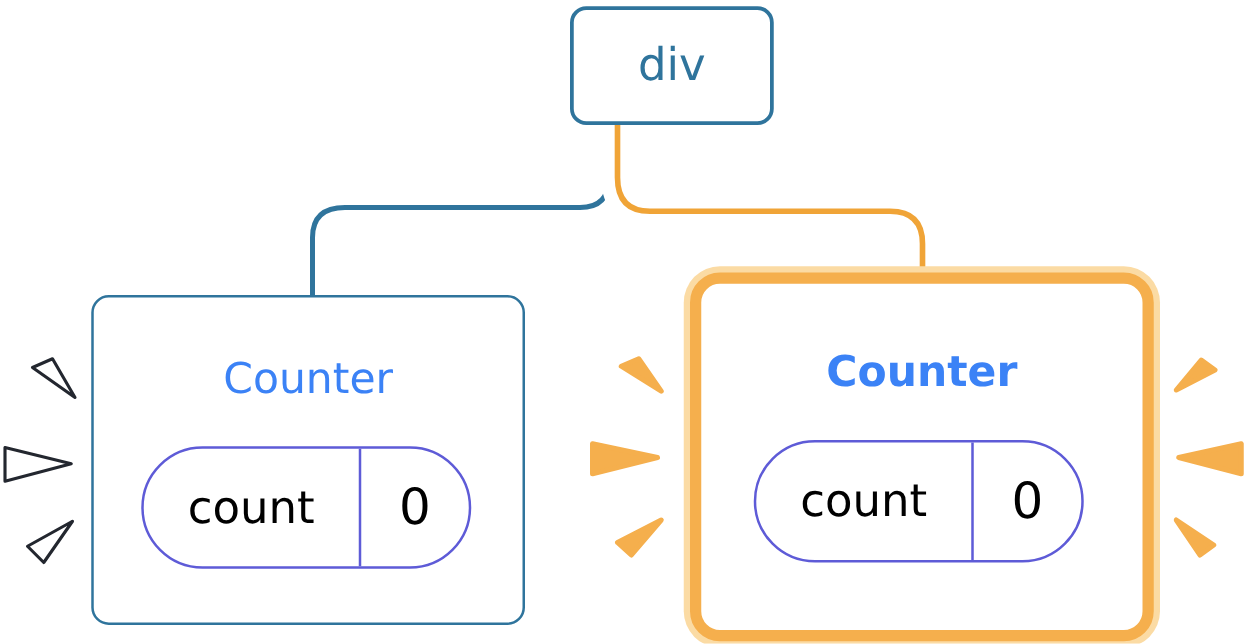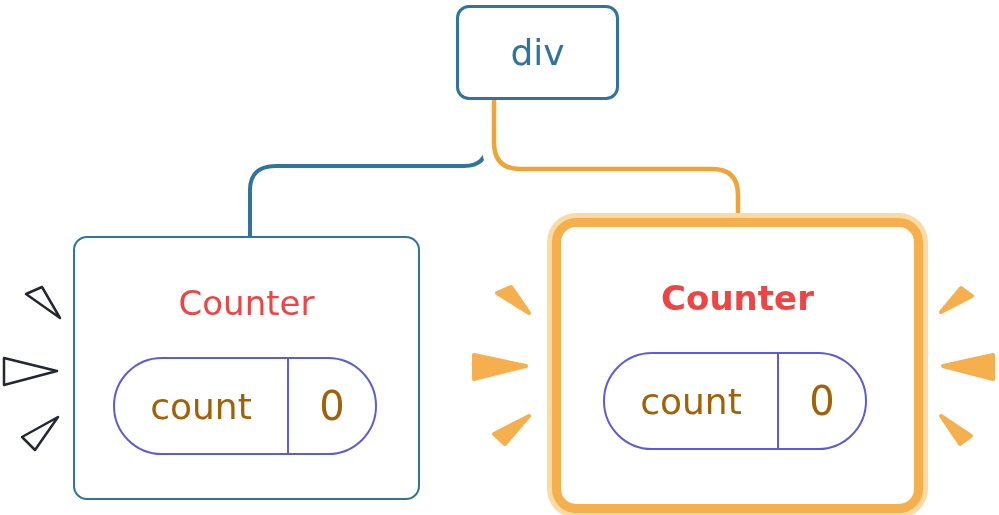--- a/index.html
+++ b/index.html
@@ -31,32 +31,32 @@
     border:2.5px solid #2F749C;
   }
   .card-right{
     left:552px;top:218px;width:371px;height:295px;
     border:9px solid #F5AF4D;
     border-radius:24px;
     box-shadow:0 0 0 5px #FBDBA4;
   }
   .card-title{
     position:absolute;left:0;right:0;text-align:center;
-    color:#ef4444;font-size:34px;line-height:38px;
+    color:#3b82f6;font-size:34px;line-height:38px;
   }
   .card-left .card-title{top:46px;font-weight:400;}
   .card-right .card-title{top:52px;font-weight:700;}
   .pill{
     position:absolute;
     box-sizing:border-box;
     width:264px;height:98px;
     border:2.5px solid #5E5BD7;
     border-radius:52px;
     display:flex;
-    color:#a16207;
+    color:#000000;
   }
   .card-left .pill{left:38px;top:119px;}
   .card-right .pill{left:42px;top:125px;}
   .pill-key{
     flex:1;display:flex;align-items:center;justify-content:center;
     font-size:36px;
   }
   .pill-value{
     width:88px;box-sizing:border-box;
     border-left:2.5px solid #5E5BD7;

